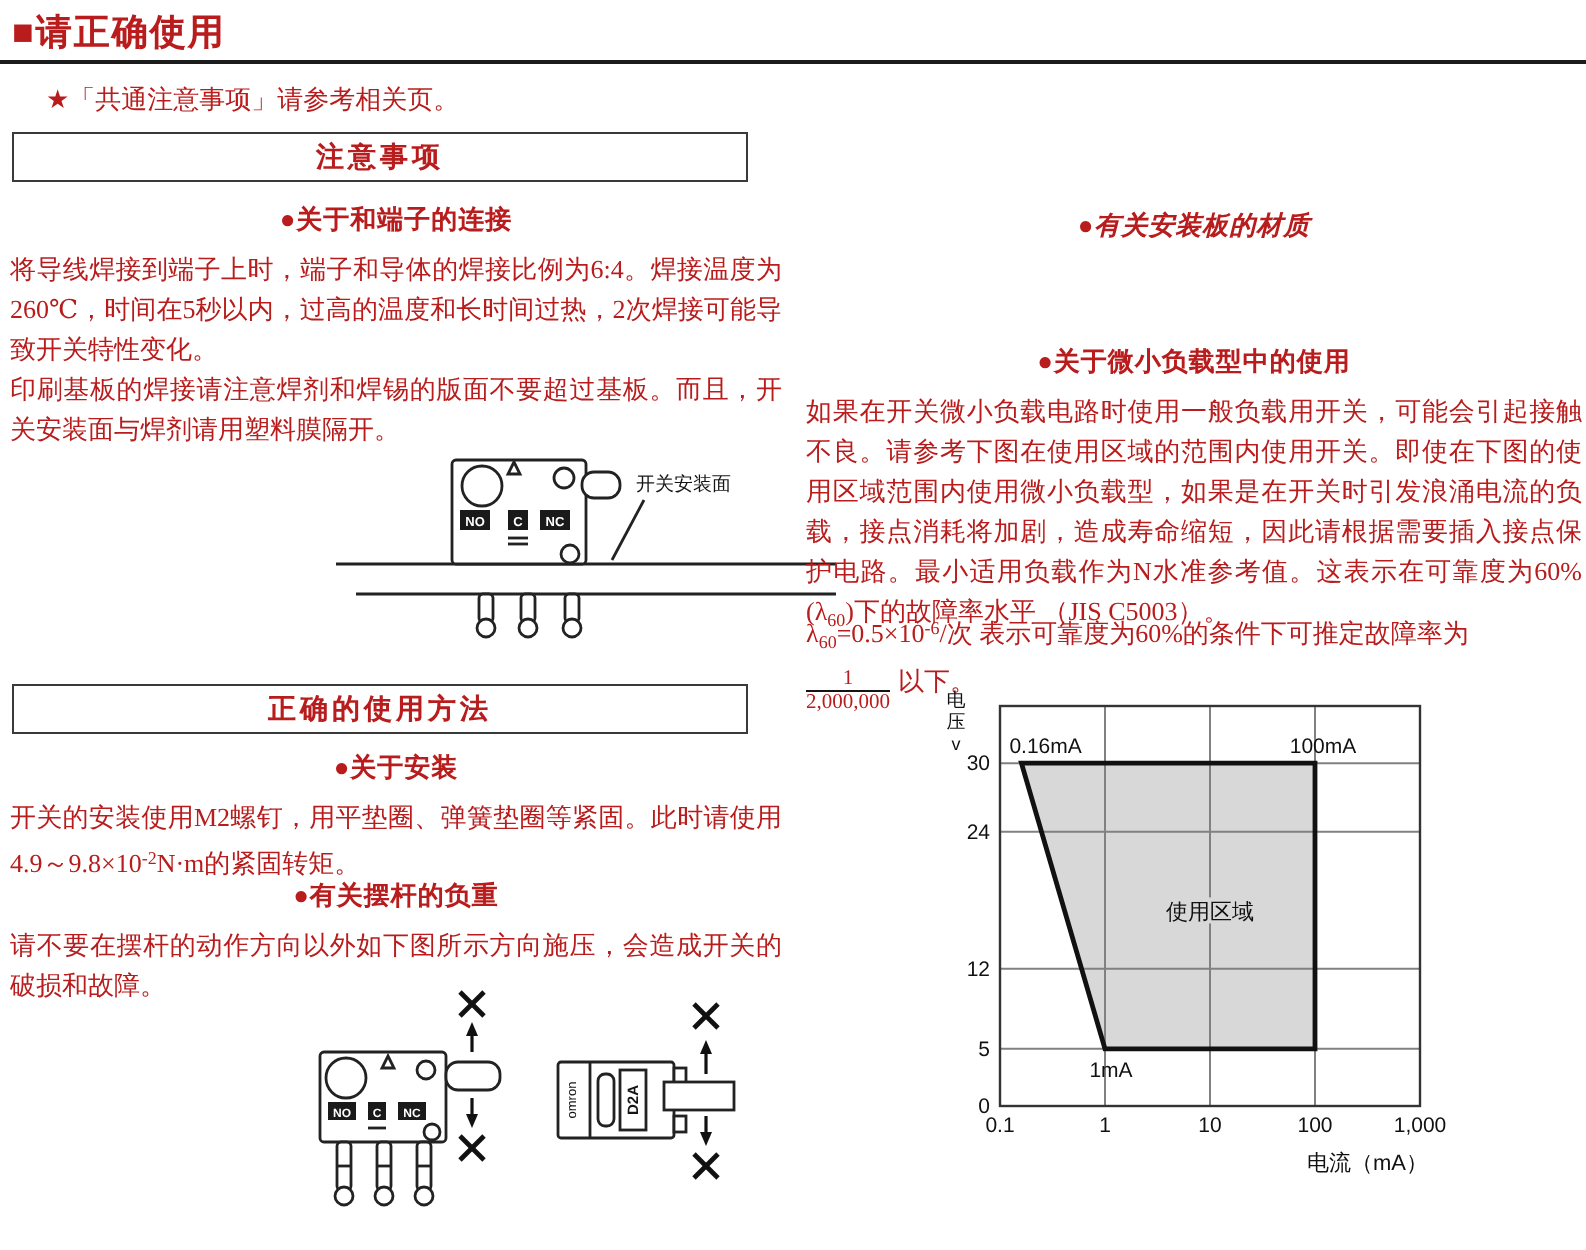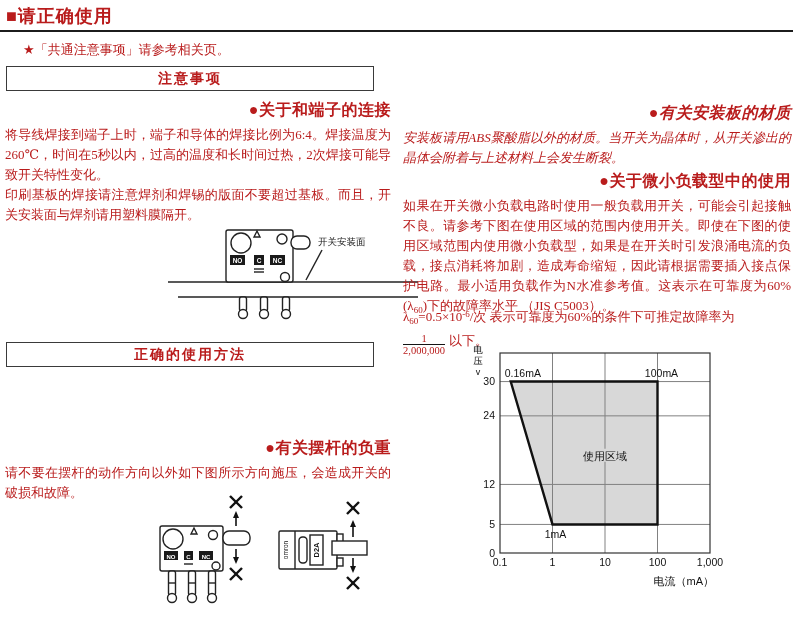--- a/index.html
+++ b/index.html
@@ -9,22 +9,22 @@
         font-family:"Liberation Sans","DejaVu Sans",sans-serif;letter-spacing:1px;}
   .title-rule{position:absolute;top:30px;left:0;width:793px;height:2px;background:#1c1c1c;}
   .note{position:absolute;top:41px;left:23px;font-size:13px;
         font-family:"Liberation Sans","DejaVu Sans",sans-serif;}
   .titled-box{position:absolute;left:6px;width:366px;height:23px;border:1.5px solid #3a3a3a;
         text-align:center;line-height:23px;font-weight:bold;font-size:14px;
         font-family:"Liberation Sans","DejaVu Sans",sans-serif;letter-spacing:2px;}
   #notice-box{top:66px;}
   #usage-box{top:342px;}
   .sec{position:absolute;font-size:13px;line-height:20px;text-align:justify;}
-  .sec h3{font-size:16px;font-weight:bold;margin:0 0 5px 0;letter-spacing:0.5px;
-        font-family:"Liberation Sans","DejaVu Sans",sans-serif;text-align:right;}
+  .sec h3{font-size:13px;font-weight:bold;margin:0 0 5px 0;letter-spacing:0.5px;
+        font-family:"Liberation Sans","DejaVu Sans",sans-serif;text-align:center;}
   .sec p{margin:0;}
   sup.sm{font-size:9px;vertical-align:4px;}
   sub.sm{font-size:9px;vertical-align:-3px;}
   .frac{display:inline-block;text-align:center;vertical-align:-9px;font-size:10.5px;line-height:1.05;margin-right:4px;}
   .frac .num{display:block;border-bottom:1px solid #141414;padding:0 3px;}
   .frac .den{display:block;}
   .nowrap{white-space:nowrap;display:block;}
   #sec-terminal{top:100px;left:5px;width:386px;}
   #fig1{position:absolute;top:224px;left:168px;}
   #sec-mounting{top:374px;left:5px;width:386px;}
@@ -80,20 +80,24 @@
       <circle class="figfill" cx="96" cy="90" r="4.5"></circle>
       <rect class="figfill" x="114.5" y="73" width="7" height="14" rx="2"></rect>
       <circle class="figfill" cx="118" cy="90" r="4.5"></circle>
     </g>
     <line class="figline" x1="154" y1="26" x2="138" y2="56"></line>
     <text x="150" y="21" font-size="9.5" fill="#141414">开关安装面</text>
   </svg>
 
   <div class="titled-box" id="usage-box">正确的使用方法</div>
 
+  <div class="sec" id="sec-mounting">
+    <h3>●关于安装</h3>
+    <p><span>开关的安装使用M2螺钉，用平垫圈、弹簧垫圈等紧固。此时请使用4.9～9.8×10</span><sup class="sm">-2</sup><span>N·m的紧固转矩。</span></p>
+  </div>
 
   <div class="sec" id="sec-lever">
     <h3>●有关摆杆的负重</h3>
     <p>请不要在摆杆的动作方向以外如下图所示方向施压，会造成开关的破损和故障。</p>
   </div>
 
   <svg id="fig2" width="280" height="128" viewBox="0 0 280 128">
 
     <rect class="figfill" x="35" y="32" width="63" height="45" rx="2"></rect>
     <circle class="figfill" cx="48" cy="45" r="10"></circle>
@@ -158,21 +162,20 @@
       <polygon points="228,79 225,72 231,72" fill="#111"></polygon>
     </g>
     <g>
       <line class="xmark" x1="222" y1="83" x2="234" y2="95"></line>
         <line class="xmark" x1="234" y1="83" x2="222" y2="95"></line>
     </g>
   </svg>
 
   <div class="sec" id="sec-material">
     <h3>●有关安装板的材质</h3>
-    <p>安装板请用ABS聚酸脂以外的材质。当开关为晶体时，从开关渗出的晶体会附着与上述材料上会发生断裂。</p>
   </div>
 
   <div class="sec" id="sec-microload">
     <h3>●关于微小负载型中的使用</h3>
     <p><span>如果在开关微小负载电路时使用一般负载用开关，可能会引起接触不良。请参考下图在使用区域的范围内使用开关。即使在下图的使用区域范围内使用微小负载型，如果是在开关时引发浪涌电流的负载，接点消耗将加剧，造成寿命缩短，因此请根据需要插入接点保护电路。最小适用负载作为N水准参考值。这表示在可靠度为60%(λ</span><sub class="sm">60</sub><span>)下的故障率水平 （JIS C5003）。</span></p>
   </div>
 
   <div id="lambda-note">
     <span class="nowrap"><span>λ</span><sub class="sm">60</sub><span>=0.5×10</span><sup class="sm">-6</sup><span>/次 表示可靠度为60%的条件下可推定故障率为</span></span>
     <span class="nowrap"><span class="frac"><span class="num">1</span><span class="den">2,000,000</span></span><span>以下。</span></span>

